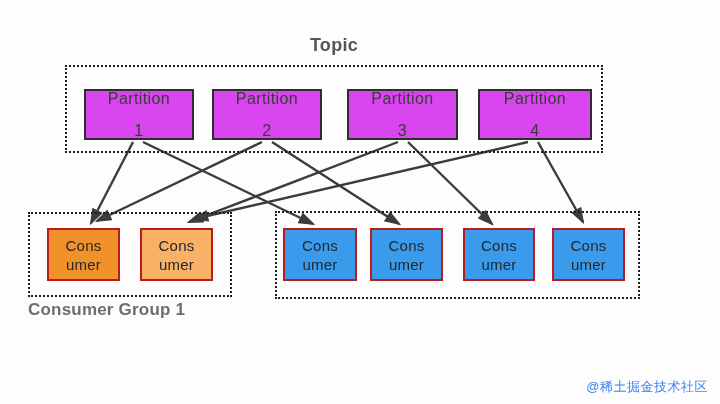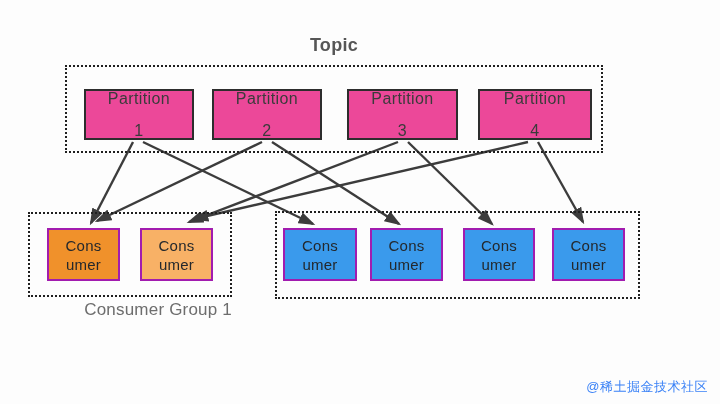--- a/index.html
+++ b/index.html
@@ -14,45 +14,45 @@
     position:absolute;left:65px;top:35px;width:538px;
     text-align:center;font-size:18px;font-weight:600;color:#565656;letter-spacing:.3px;
   }
   .dotted-rect{position:absolute;border:2px dotted #1f1f1f;box-sizing:border-box;}
   .topic-rect{left:65px;top:65px;width:538px;height:88px;}
   .group1-rect{left:28px;top:212px;width:204px;height:85px;}
   .group2-rect{left:275px;top:211px;width:365px;height:88px;}
 
   .pbox{
     position:absolute;top:89px;height:51px;box-sizing:border-box;
-    background:#ec4899;border:2px solid #2d2d2d;
+    background:#d946ef;border:2px solid #2d2d2d;
     display:flex;flex-direction:column;align-items:center;justify-content:center;
     font-size:16px;line-height:20px;color:#3b3b3b;letter-spacing:.4px;gap:12px;
   }
   .p1{left:84px;width:110px;}
   .p2{left:212px;width:110px;}
   .p3{left:347px;width:111px;}
   .p4{left:478px;width:114px;}
 
   .cbox{
     position:absolute;top:228px;height:53px;width:73px;box-sizing:border-box;
-    border:2px solid #a21caf;
+    border:2px solid #b91c1c;
     display:flex;flex-direction:column;align-items:center;justify-content:center;
     font-size:15px;line-height:19px;color:#24282c;letter-spacing:.2px;
   }
   .g1c1{left:47px;}
   .g1c2{left:140px;}
   .g2c1{left:283px;width:74px;}
   .g2c2{left:370px;}
   .g2c3{left:463px;width:72px;}
   .g2c4{left:552px;}
 
   .group-label{
-    position:absolute;top:300px;text-align:right;
-    font-size:17px;font-weight:400;color:#6d6d6d;letter-spacing:.2px;
+    position:absolute;top:300px;text-align:left;
+    font-size:17px;font-weight:700;color:#6d6d6d;letter-spacing:.2px;
   }
   .group1-label{left:28px;width:204px;}
   .group2-label{left:275px;width:365px;}
 
   .watermark{
     position:absolute;right:12px;top:378px;
     font-size:13px;color:#3b82f6;letter-spacing:.5px;
   }
 </style>
 </head>

